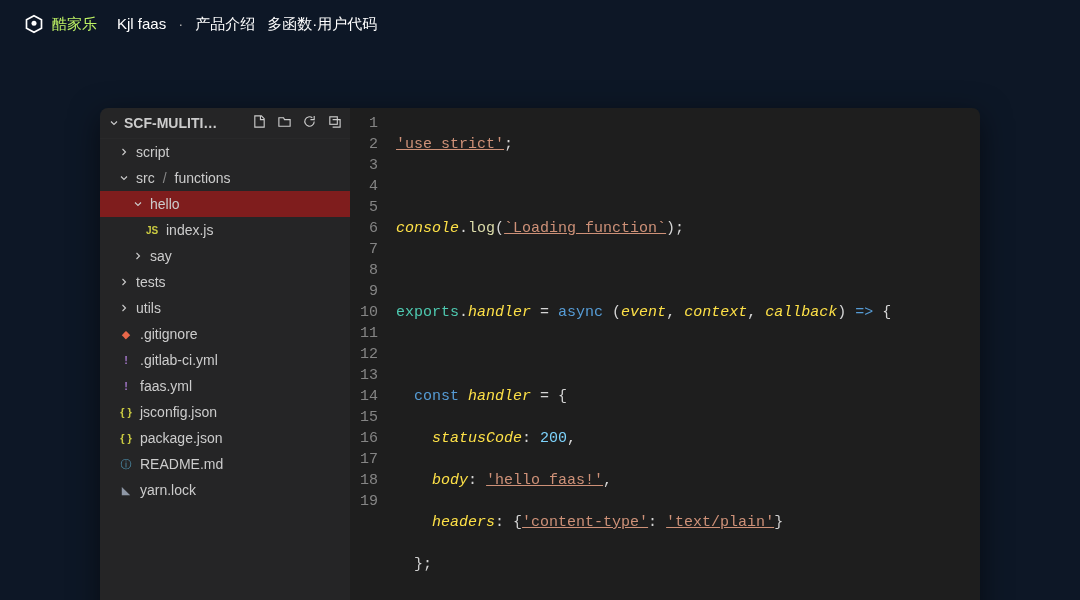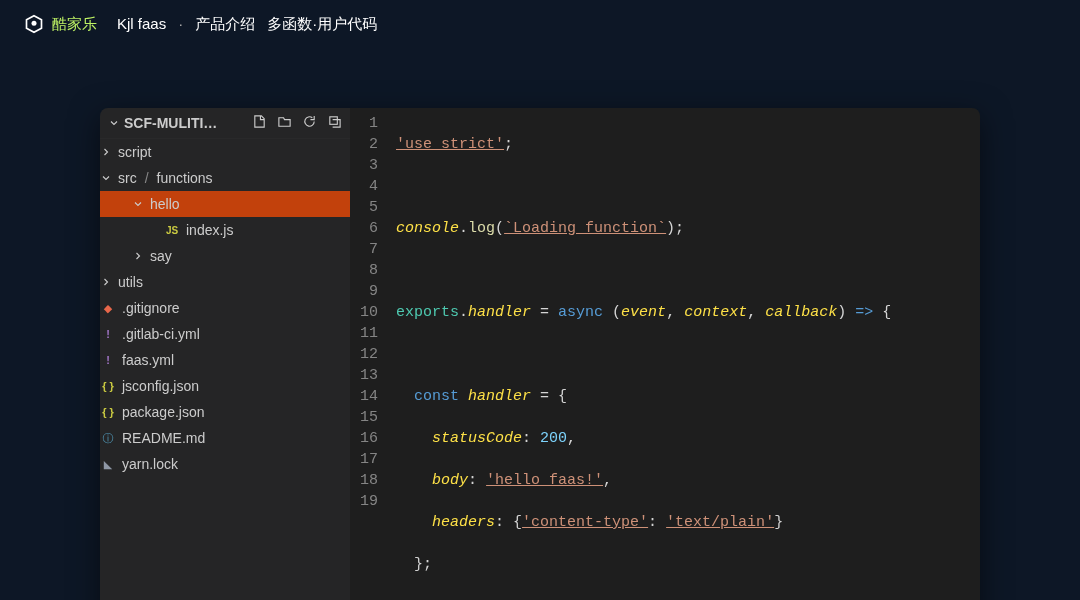--- a/index.html
+++ b/index.html
@@ -85,39 +85,39 @@
     }
     .tree-item {
       display: flex;
       align-items: center;
       height: 26px;
       gap: 6px;
       cursor: pointer;
       color: #ccc;
     }
     .tree-item.active {
-      background: #c2410c;
+      background: #7f1d1d;
     }
     .chev {
       width: 12px;
       height: 12px;
       flex-shrink: 0;
     }
     .file-icon {
       width: 16px;
       height: 16px;
       display: flex;
       align-items: center;
       justify-content: center;
       font-size: 11px;
       flex-shrink: 0;
     }
-    .pad-1 { }
+    .pad-1 { padding-left: 18px; }
     .pad-2 { padding-left: 32px; }
-    .pad-3 { padding-left: 64px; }
+    .pad-3 { padding-left: 44px; }
     .path-sep { color: #888; margin: 0 2px; }
     
     .editor {
       flex: 1;
       background: #1e1e1e;
       display: flex;
       font-family: Menlo, Consolas, "Courier New", monospace;
       font-size: 15px;
       line-height: 21px;
     }
@@ -223,20 +223,26 @@
     <div class="tree-item pad-2">
       <svg class="chev" viewBox="0 0 16 16">
           <path d="M6 4l4 4-4 4" stroke="#ccc" stroke-width="1.5" fill="none"></path>
         </svg>
       <span>say</span>
     </div>
     <div class="tree-item pad-1">
       <svg class="chev" viewBox="0 0 16 16">
           <path d="M6 4l4 4-4 4" stroke="#ccc" stroke-width="1.5" fill="none"></path>
         </svg>
+      <span>tests</span>
+    </div>
+    <div class="tree-item pad-1">
+      <svg class="chev" viewBox="0 0 16 16">
+          <path d="M6 4l4 4-4 4" stroke="#ccc" stroke-width="1.5" fill="none"></path>
+        </svg>
       <span>utils</span>
     </div>
     <div class="tree-item pad-1">
       <span class="file-icon ico-git">◆</span>
       <span>.gitignore</span>
     </div>
     <div class="tree-item pad-1">
       <span class="file-icon ico-yml">!</span>
       <span>.gitlab-ci.yml</span>
     </div>

